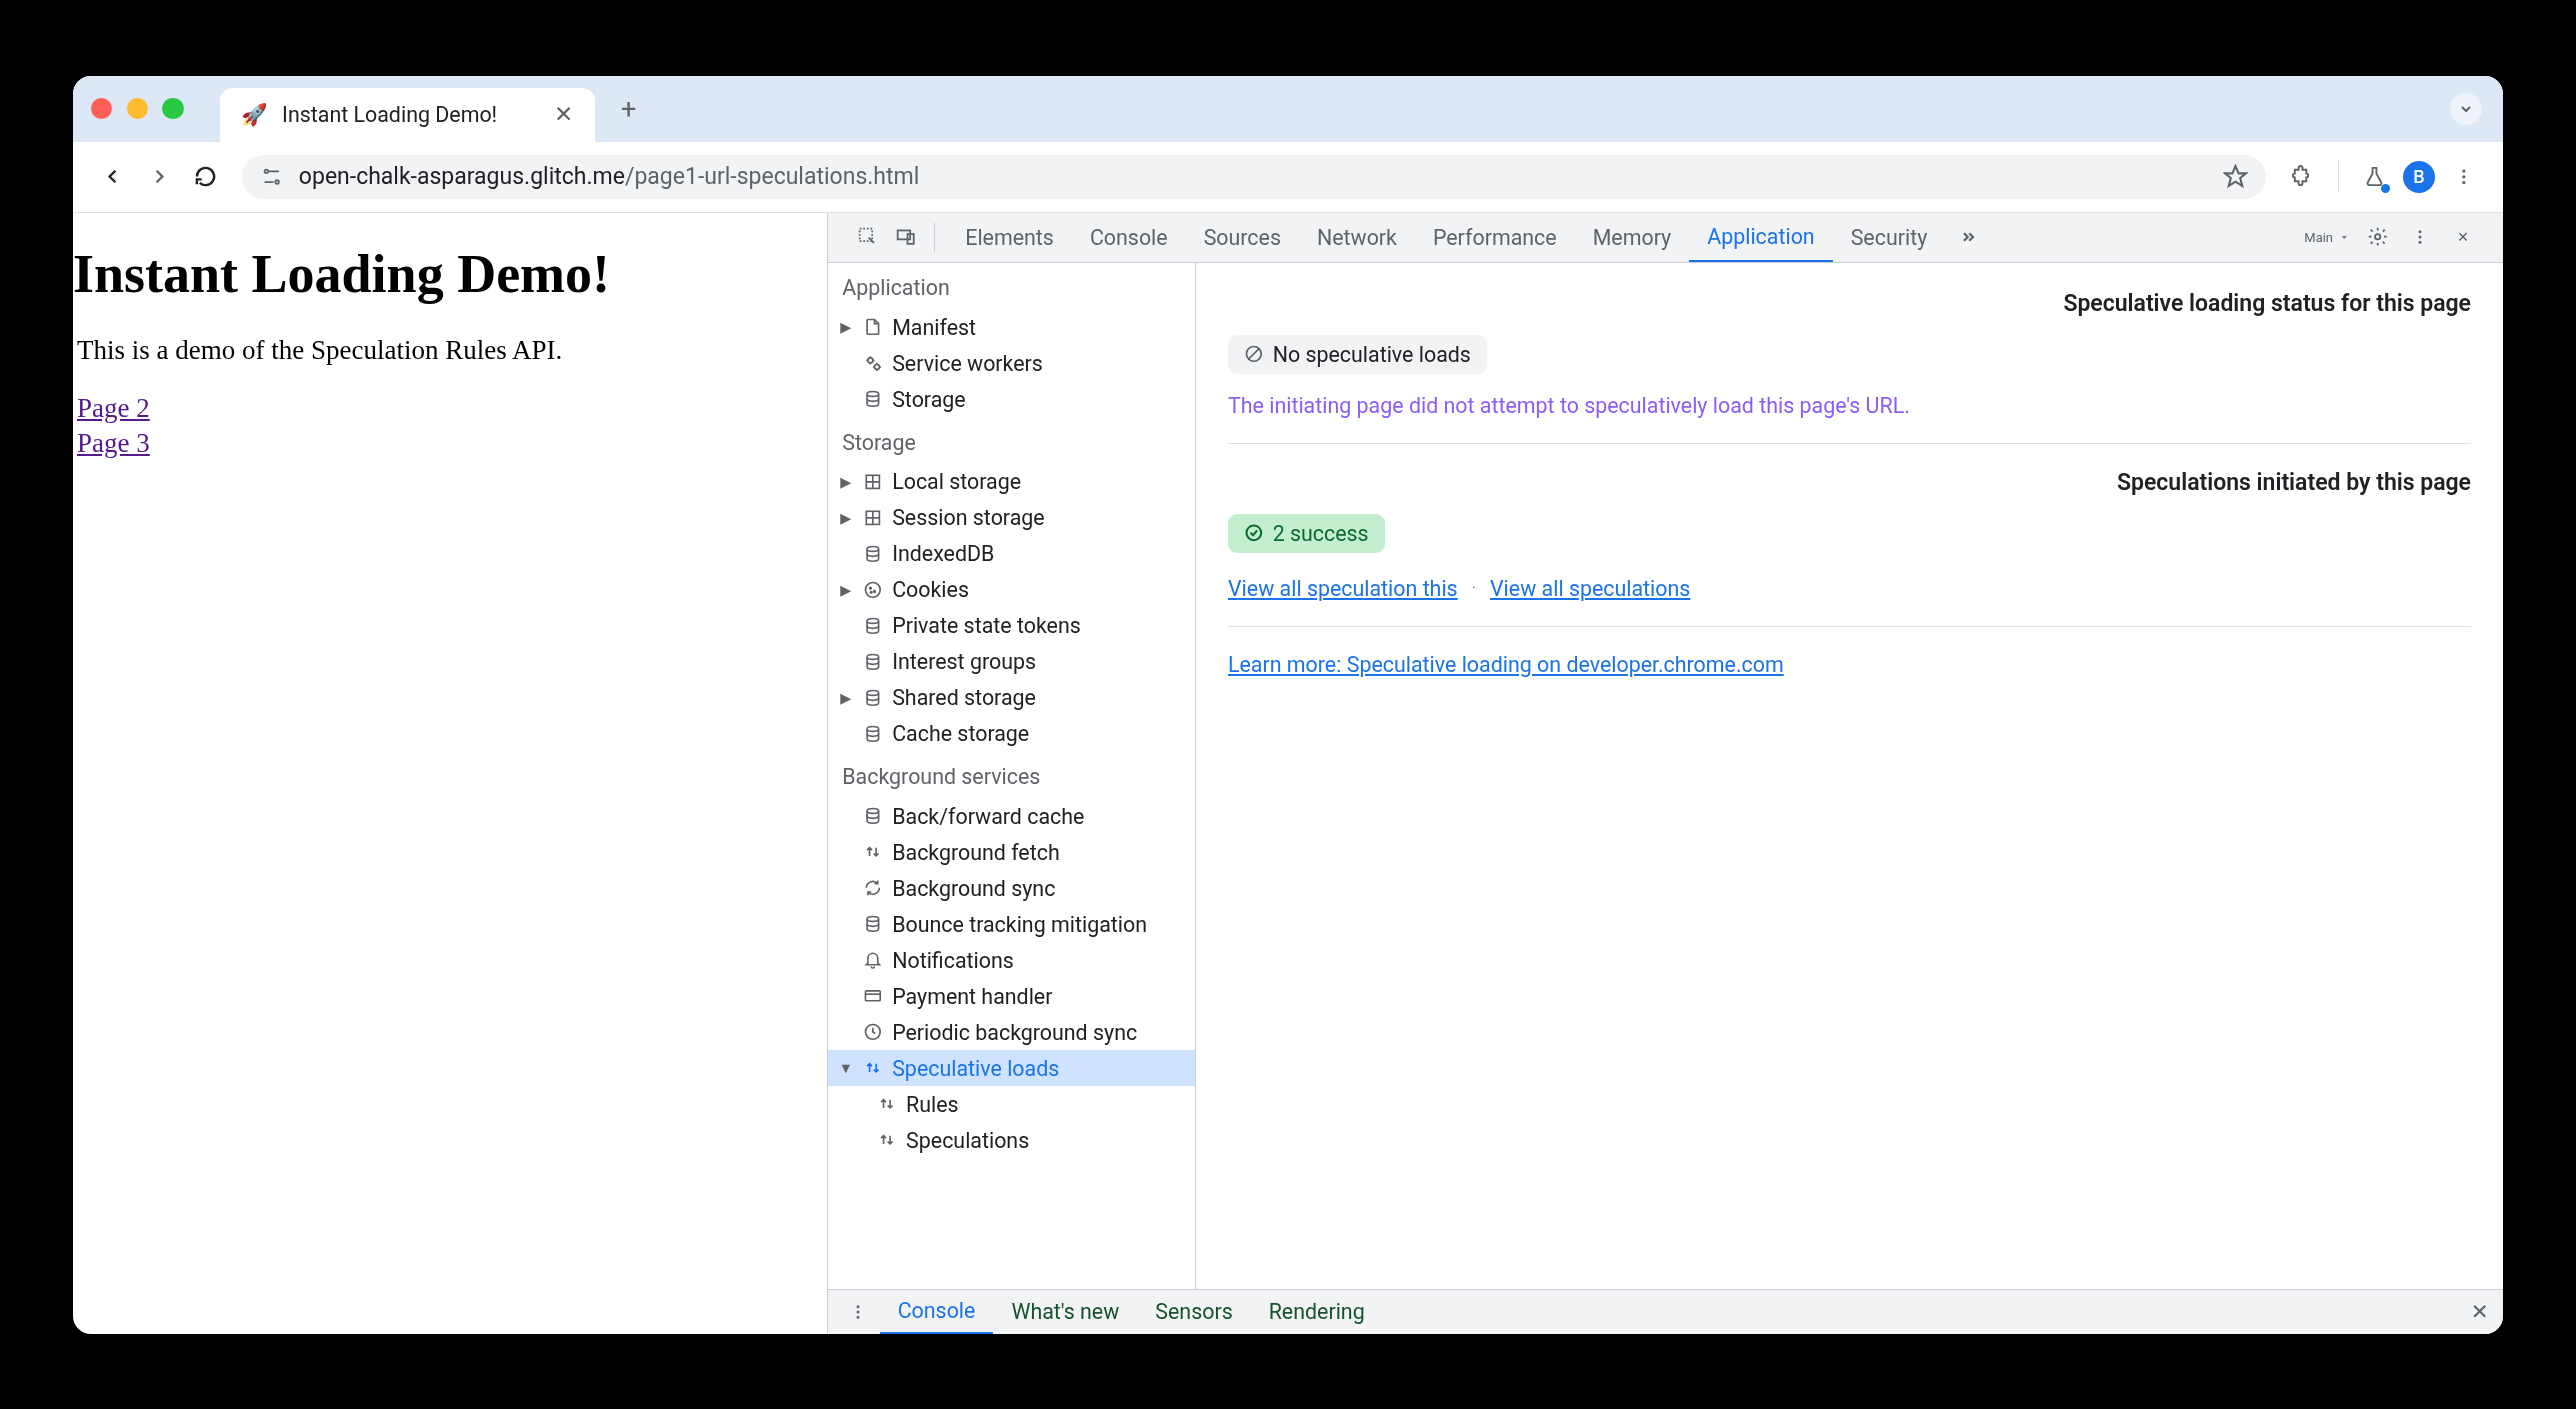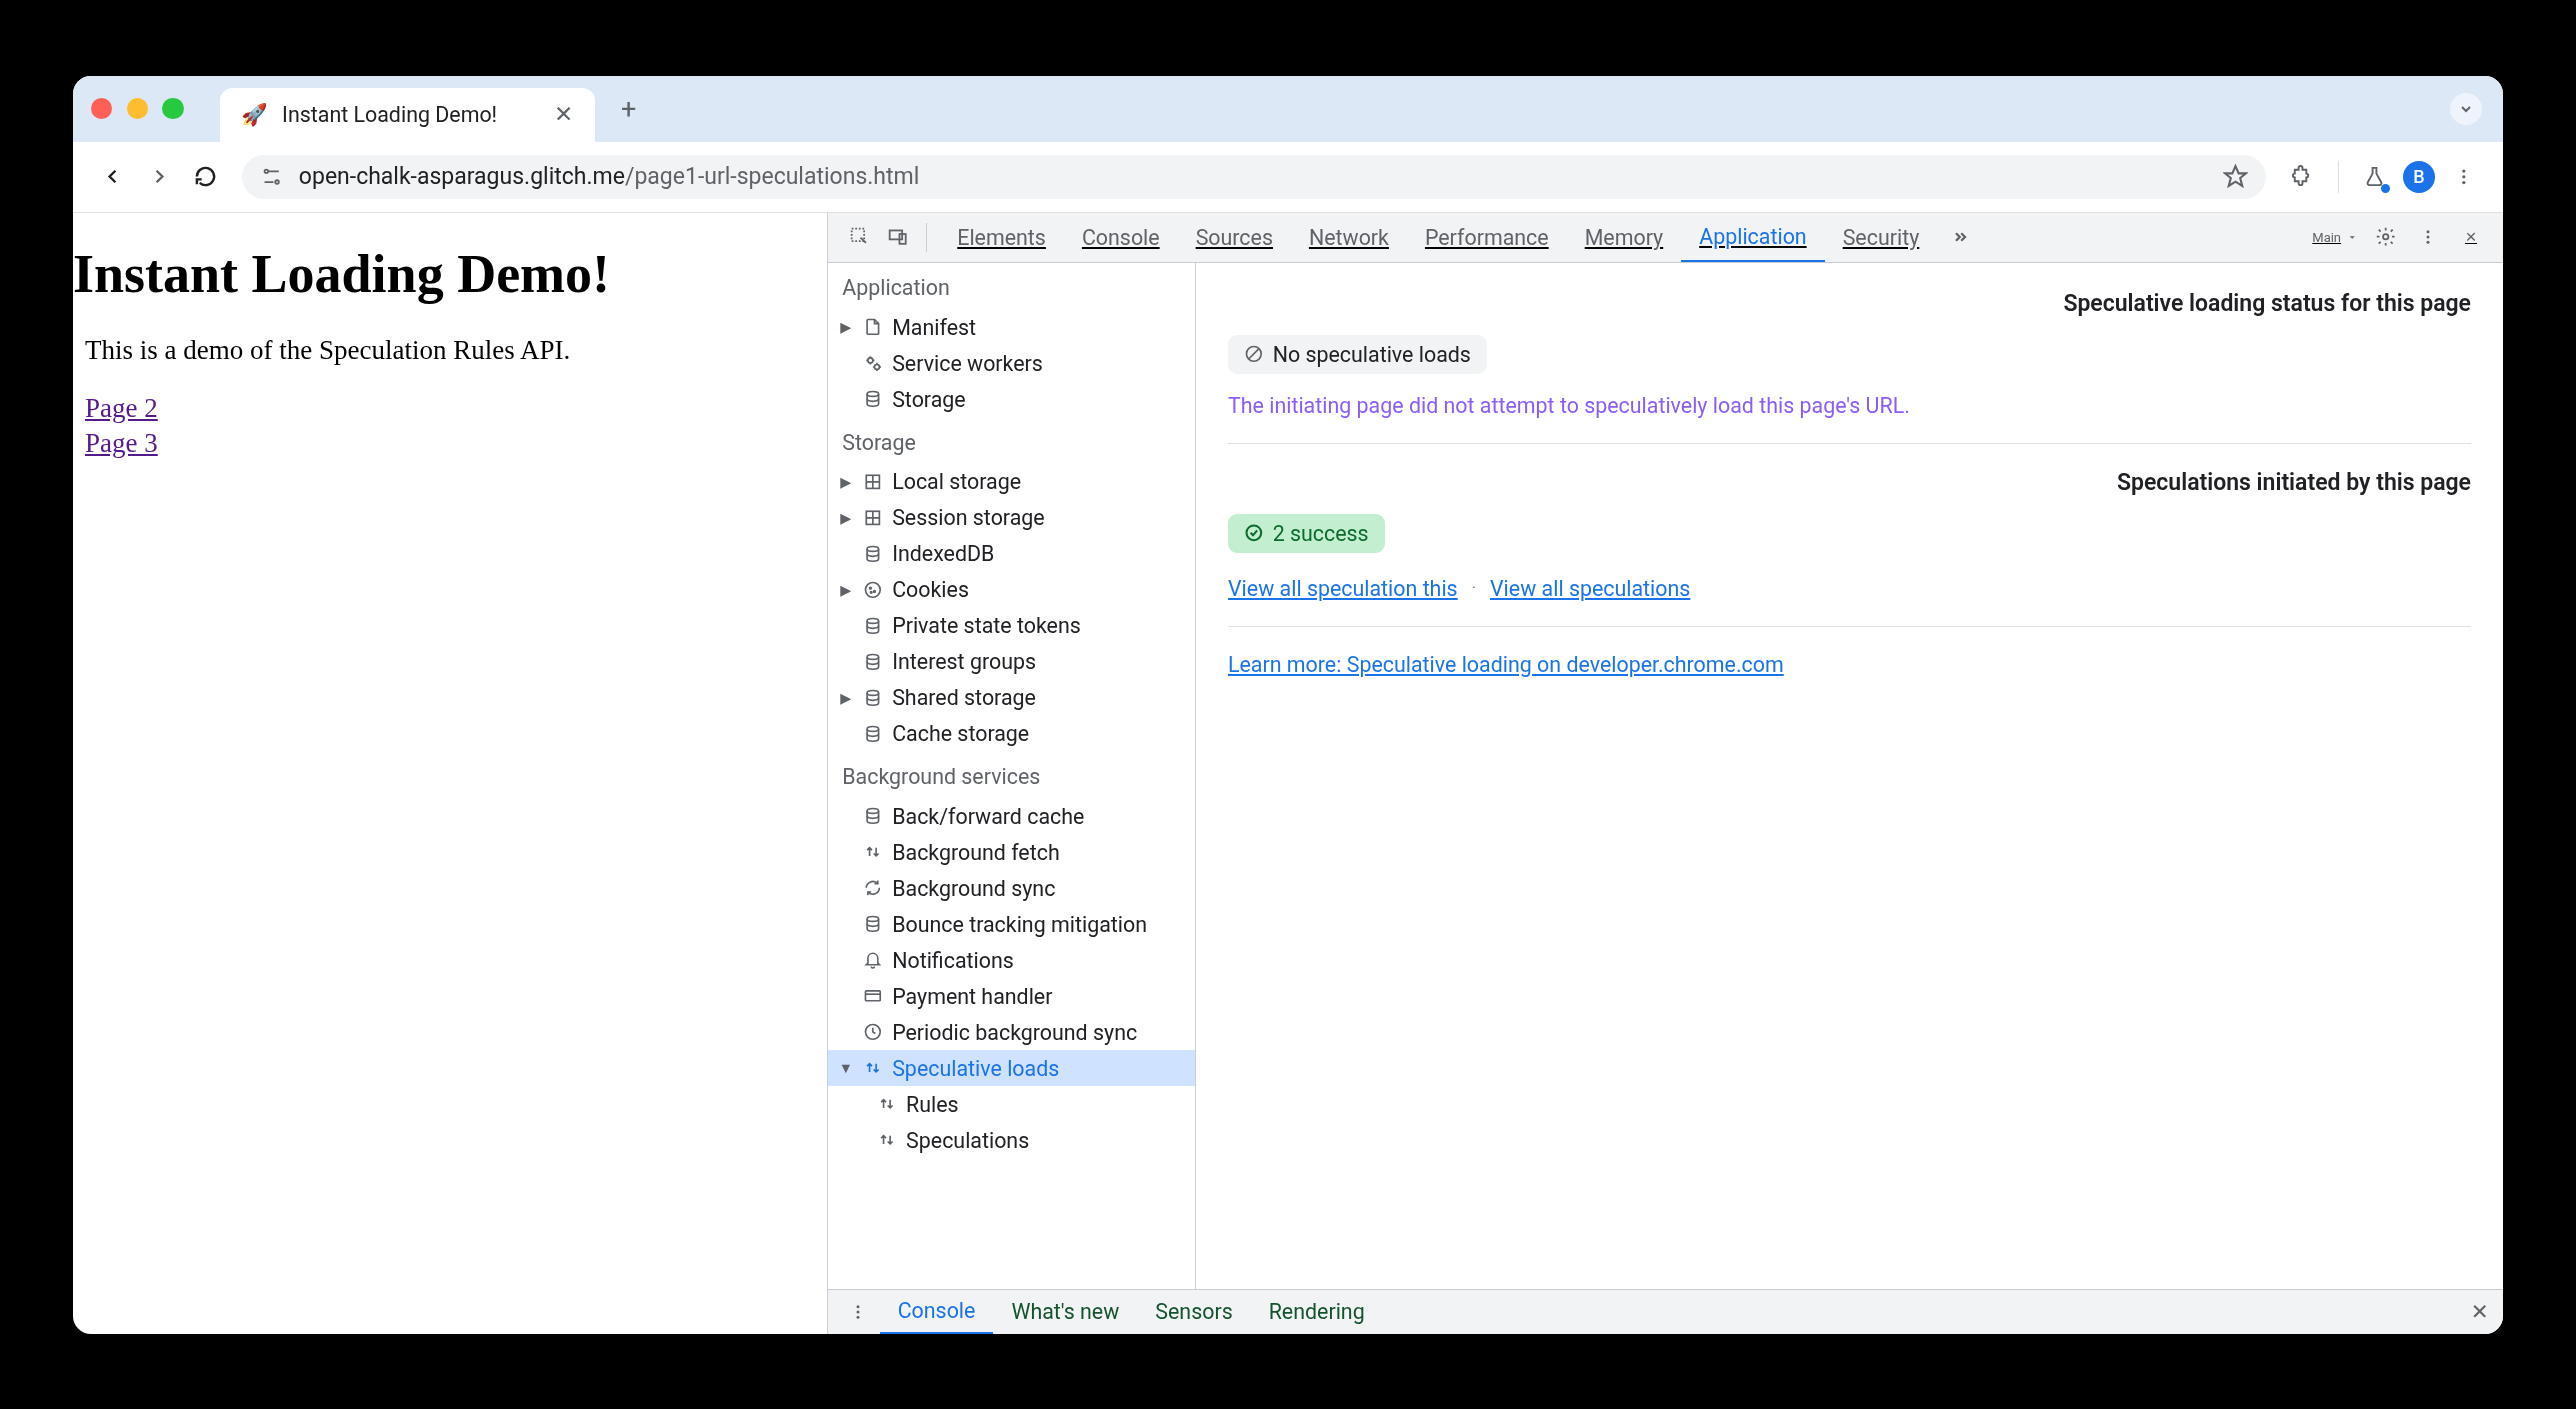--- a/index.html
+++ b/index.html
@@ -115,31 +115,31 @@
   flex: 1; display: flex; overflow: hidden;
 }
 .page-content {
   width: 754px;
   padding: 30px 0 0 0;
   font-family: "Times New Roman", serif;
 }
 .page-content h1 {
   font-size: 54px; font-weight: bold; margin-bottom: 30px; padding-left: 0;
 }
-.page-content .pad { padding-left: 12px; }
+.page-content .pad { padding-left: 4px; }
 .page-content p { font-size: 27px; margin-bottom: 25px; }
 .page-content ul { padding-left: 70px; }
 .page-content li { font-size: 27px; list-style: disc; line-height: 1.3; }
 .page-content a { color: #551a8b; text-decoration: underline; }
 .devtools {
   flex: 1; display: flex; flex-direction: column; border-left: 0.9px solid #cacdd1;
 }
 .dt-tabs {
   height: 50px; background: #f1f3f4; border-bottom: 0.9px solid #cacdd1;
-  display: flex; align-items: center; padding: 0 16px; gap: 5.4px; text-decoration: underline;
+  display: flex; align-items: center; padding: 0 24px; gap: 5.4px;
 }
 .dt-tab-icon {
   width: 32px; height: 32px; display: flex; align-items: center; justify-content: center;
   color: #5f6368;
 }
 .dt-tab {
   padding: 0 18px; height: 50px; display: flex; align-items: center;
   font-size: 21.4px; color: #5f6368; cursor: pointer;
 }
 .dt-tab.active { color: #1a73e8; border-bottom: 2.7px solid #1a73e8; }

